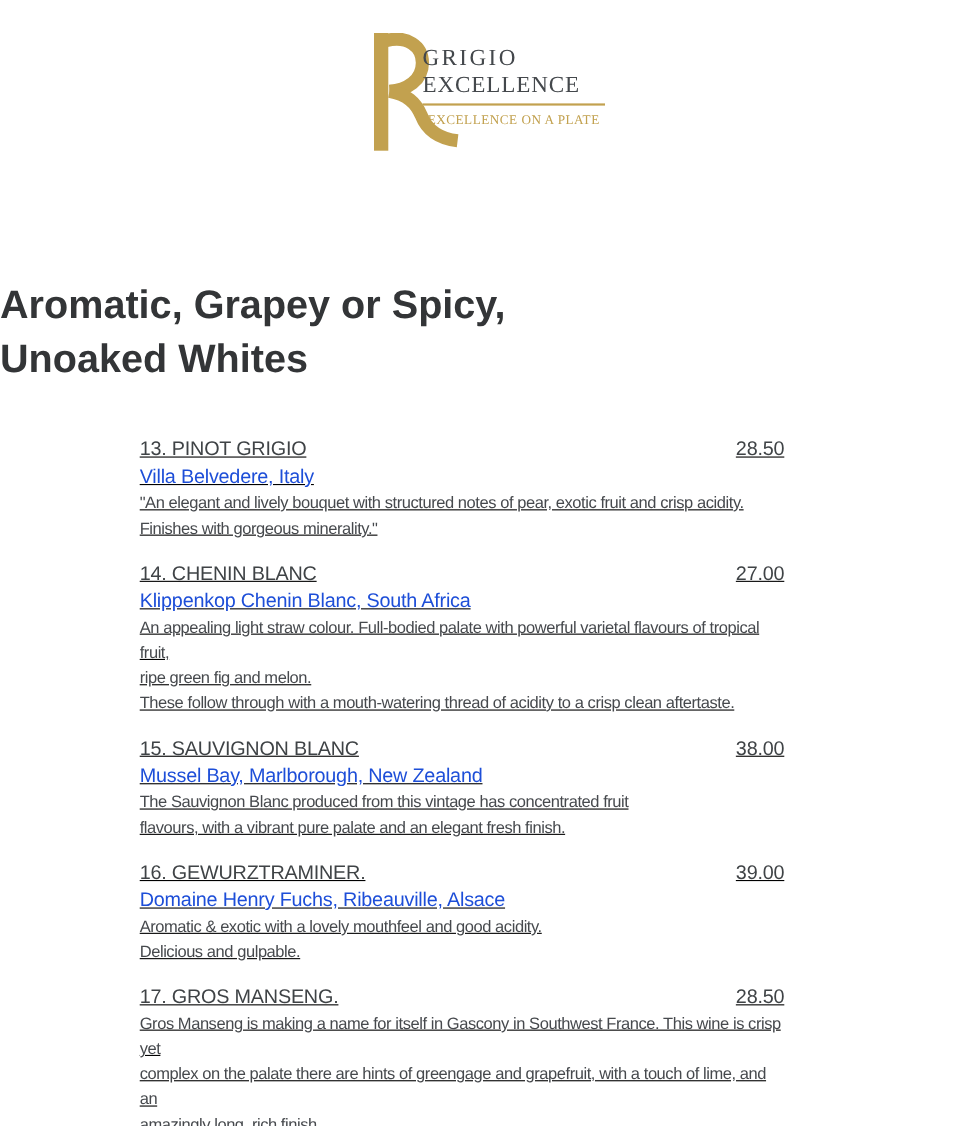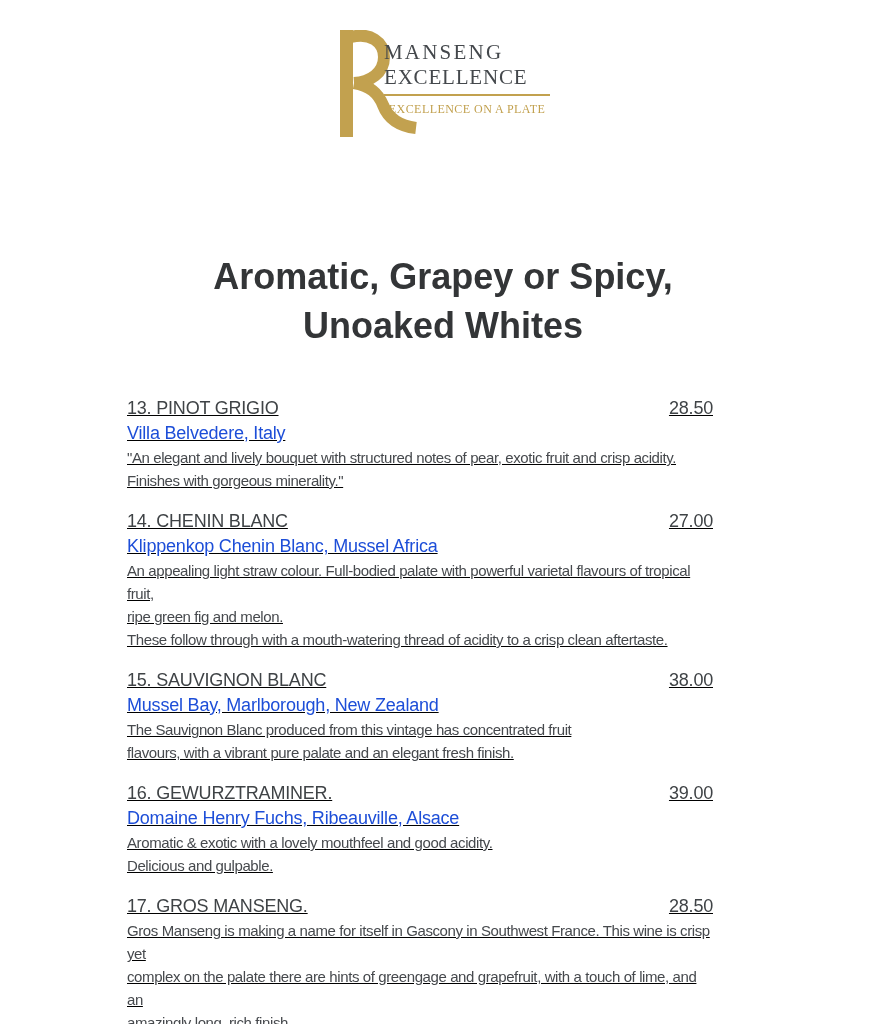--- a/index.html
+++ b/index.html
@@ -59,21 +59,20 @@
     font-size: 12px;
     letter-spacing: 0.45px;
     color: #C2A14F;
     white-space: nowrap;
     text-align: center;
   }
 
   
   .heading {
     margin: 100px 0 0 0;
-    text-align: center;
     font-size: 36px;
     font-weight: bold;
     line-height: 49px;
     color: #333537;
     letter-spacing: 0;
   }
 
   
   .wine-list {
     margin-top: 46px;
@@ -110,21 +109,21 @@
 <div class="page">
 
   <header class="logo-wrap">
     <div class="logo-inner">
       <svg class="logo-mark" width="96" height="110" viewBox="0 0 96 110" fill="none" xmlns="http://www.w3.org/2000/svg">
         <rect x="3" y="0" width="13" height="107" fill="#C2A14F"></rect>
         <path d="M14,7 C33,2 47,12 47,27 C47,43 33,52 17,53" stroke="#C2A14F" stroke-width="12" fill="none"></path>
         <path d="M17,53 C33,56 41,63 46,75 C51,88 62,96 79,98" stroke="#C2A14F" stroke-width="12" fill="none"></path>
       </svg>
       <div class="logo-text">
-        <div class="logo-name1">MANSENG</div>
+        <div class="logo-name1">GRIGIO</div>
         <div class="logo-name2">EXCELLENCE</div>
         <div class="logo-rule"></div>
         <div class="logo-tagline">EXCELLENCE ON A PLATE</div>
       </div>
     </div>
   </header>
 
   <h1 class="heading"><span>Aromatic, Grapey or Spicy,</span><br><span>Unoaked Whites</span></h1>
 
   <main class="wine-list">
@@ -137,21 +136,21 @@
       <div class="wine-producer">Villa Belvedere, Italy</div>
       <div class="wine-desc">"An elegant and lively bouquet with structured notes of pear, exotic fruit and crisp acidity.
 Finishes with gorgeous minerality."</div>
     </section>
 
     <section class="wine">
       <div class="wine-header">
         <span class="wine-title">14. CHENIN BLANC</span>
         <span class="wine-price">27.00</span>
       </div>
-      <div class="wine-producer">Klippenkop Chenin Blanc, Mussel Africa</div>
+      <div class="wine-producer">Klippenkop Chenin Blanc, South Africa</div>
       <div class="wine-desc">An appealing light straw colour. Full-bodied palate with powerful varietal flavours of tropical fruit,
 ripe green fig and melon.
 These follow through with a mouth-watering thread of acidity to a crisp clean aftertaste.</div>
     </section>
 
     <section class="wine">
       <div class="wine-header">
         <span class="wine-title">15. SAUVIGNON BLANC</span>
         <span class="wine-price">38.00</span>
       </div>

